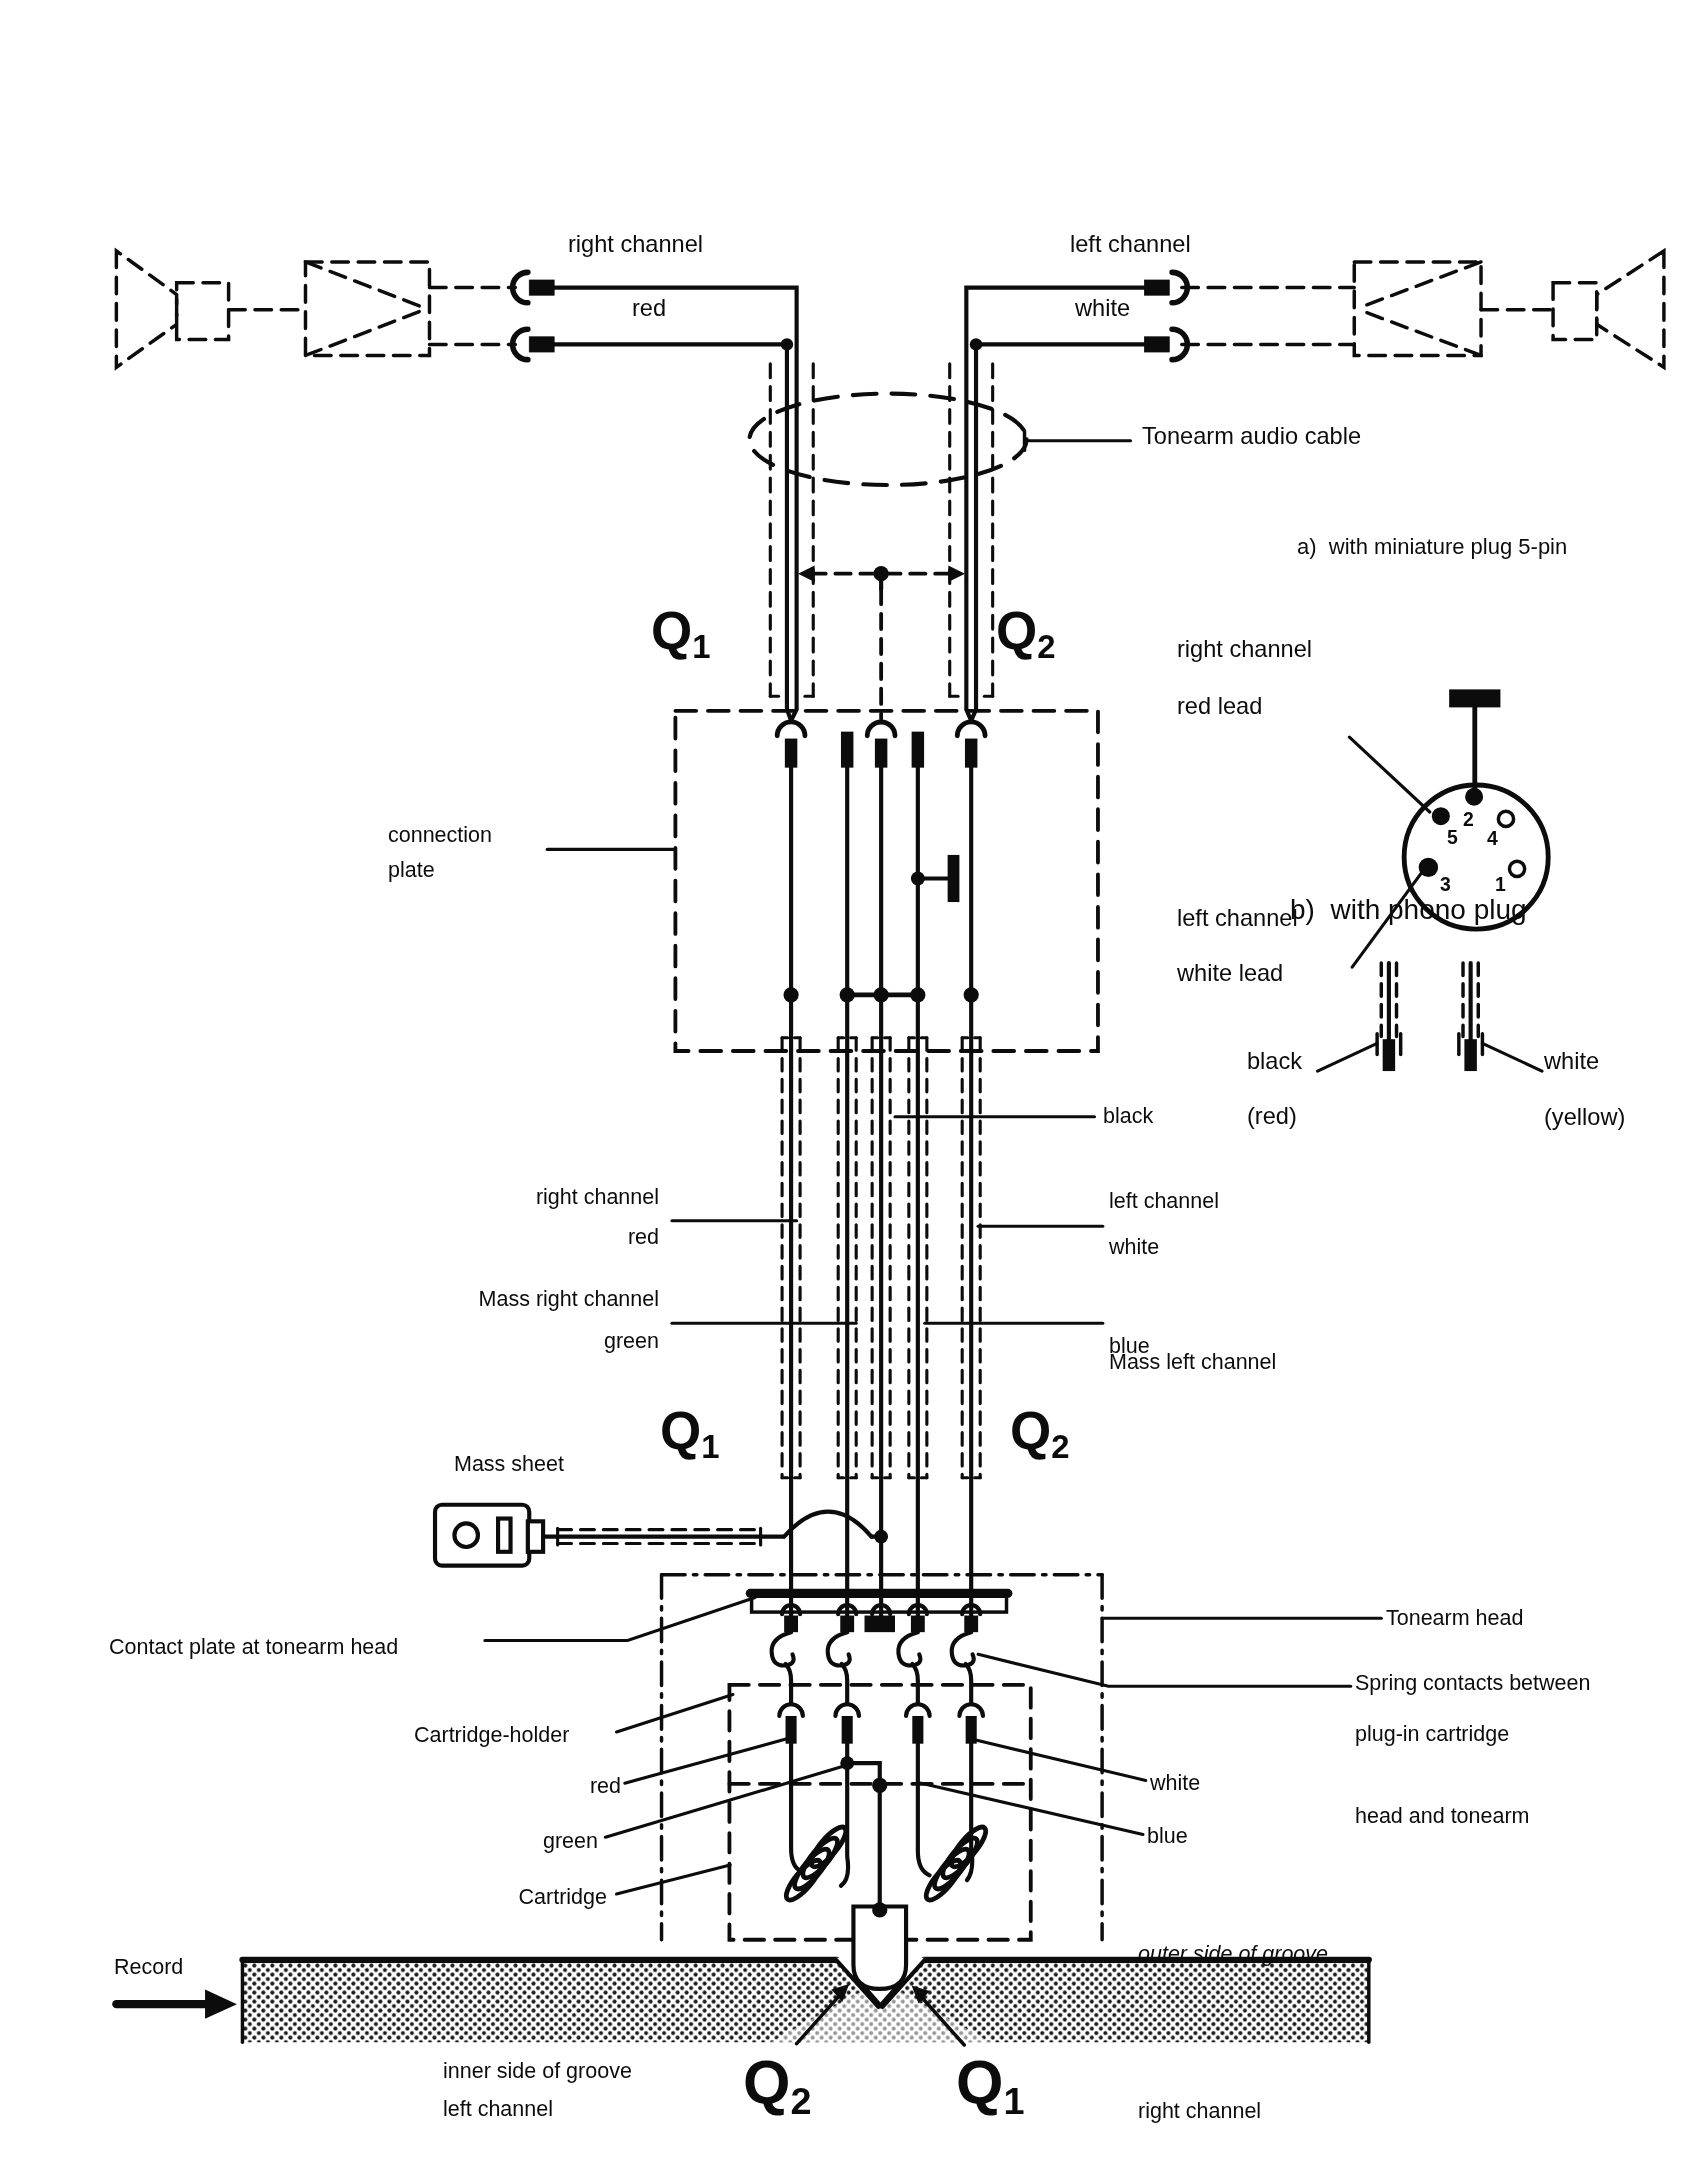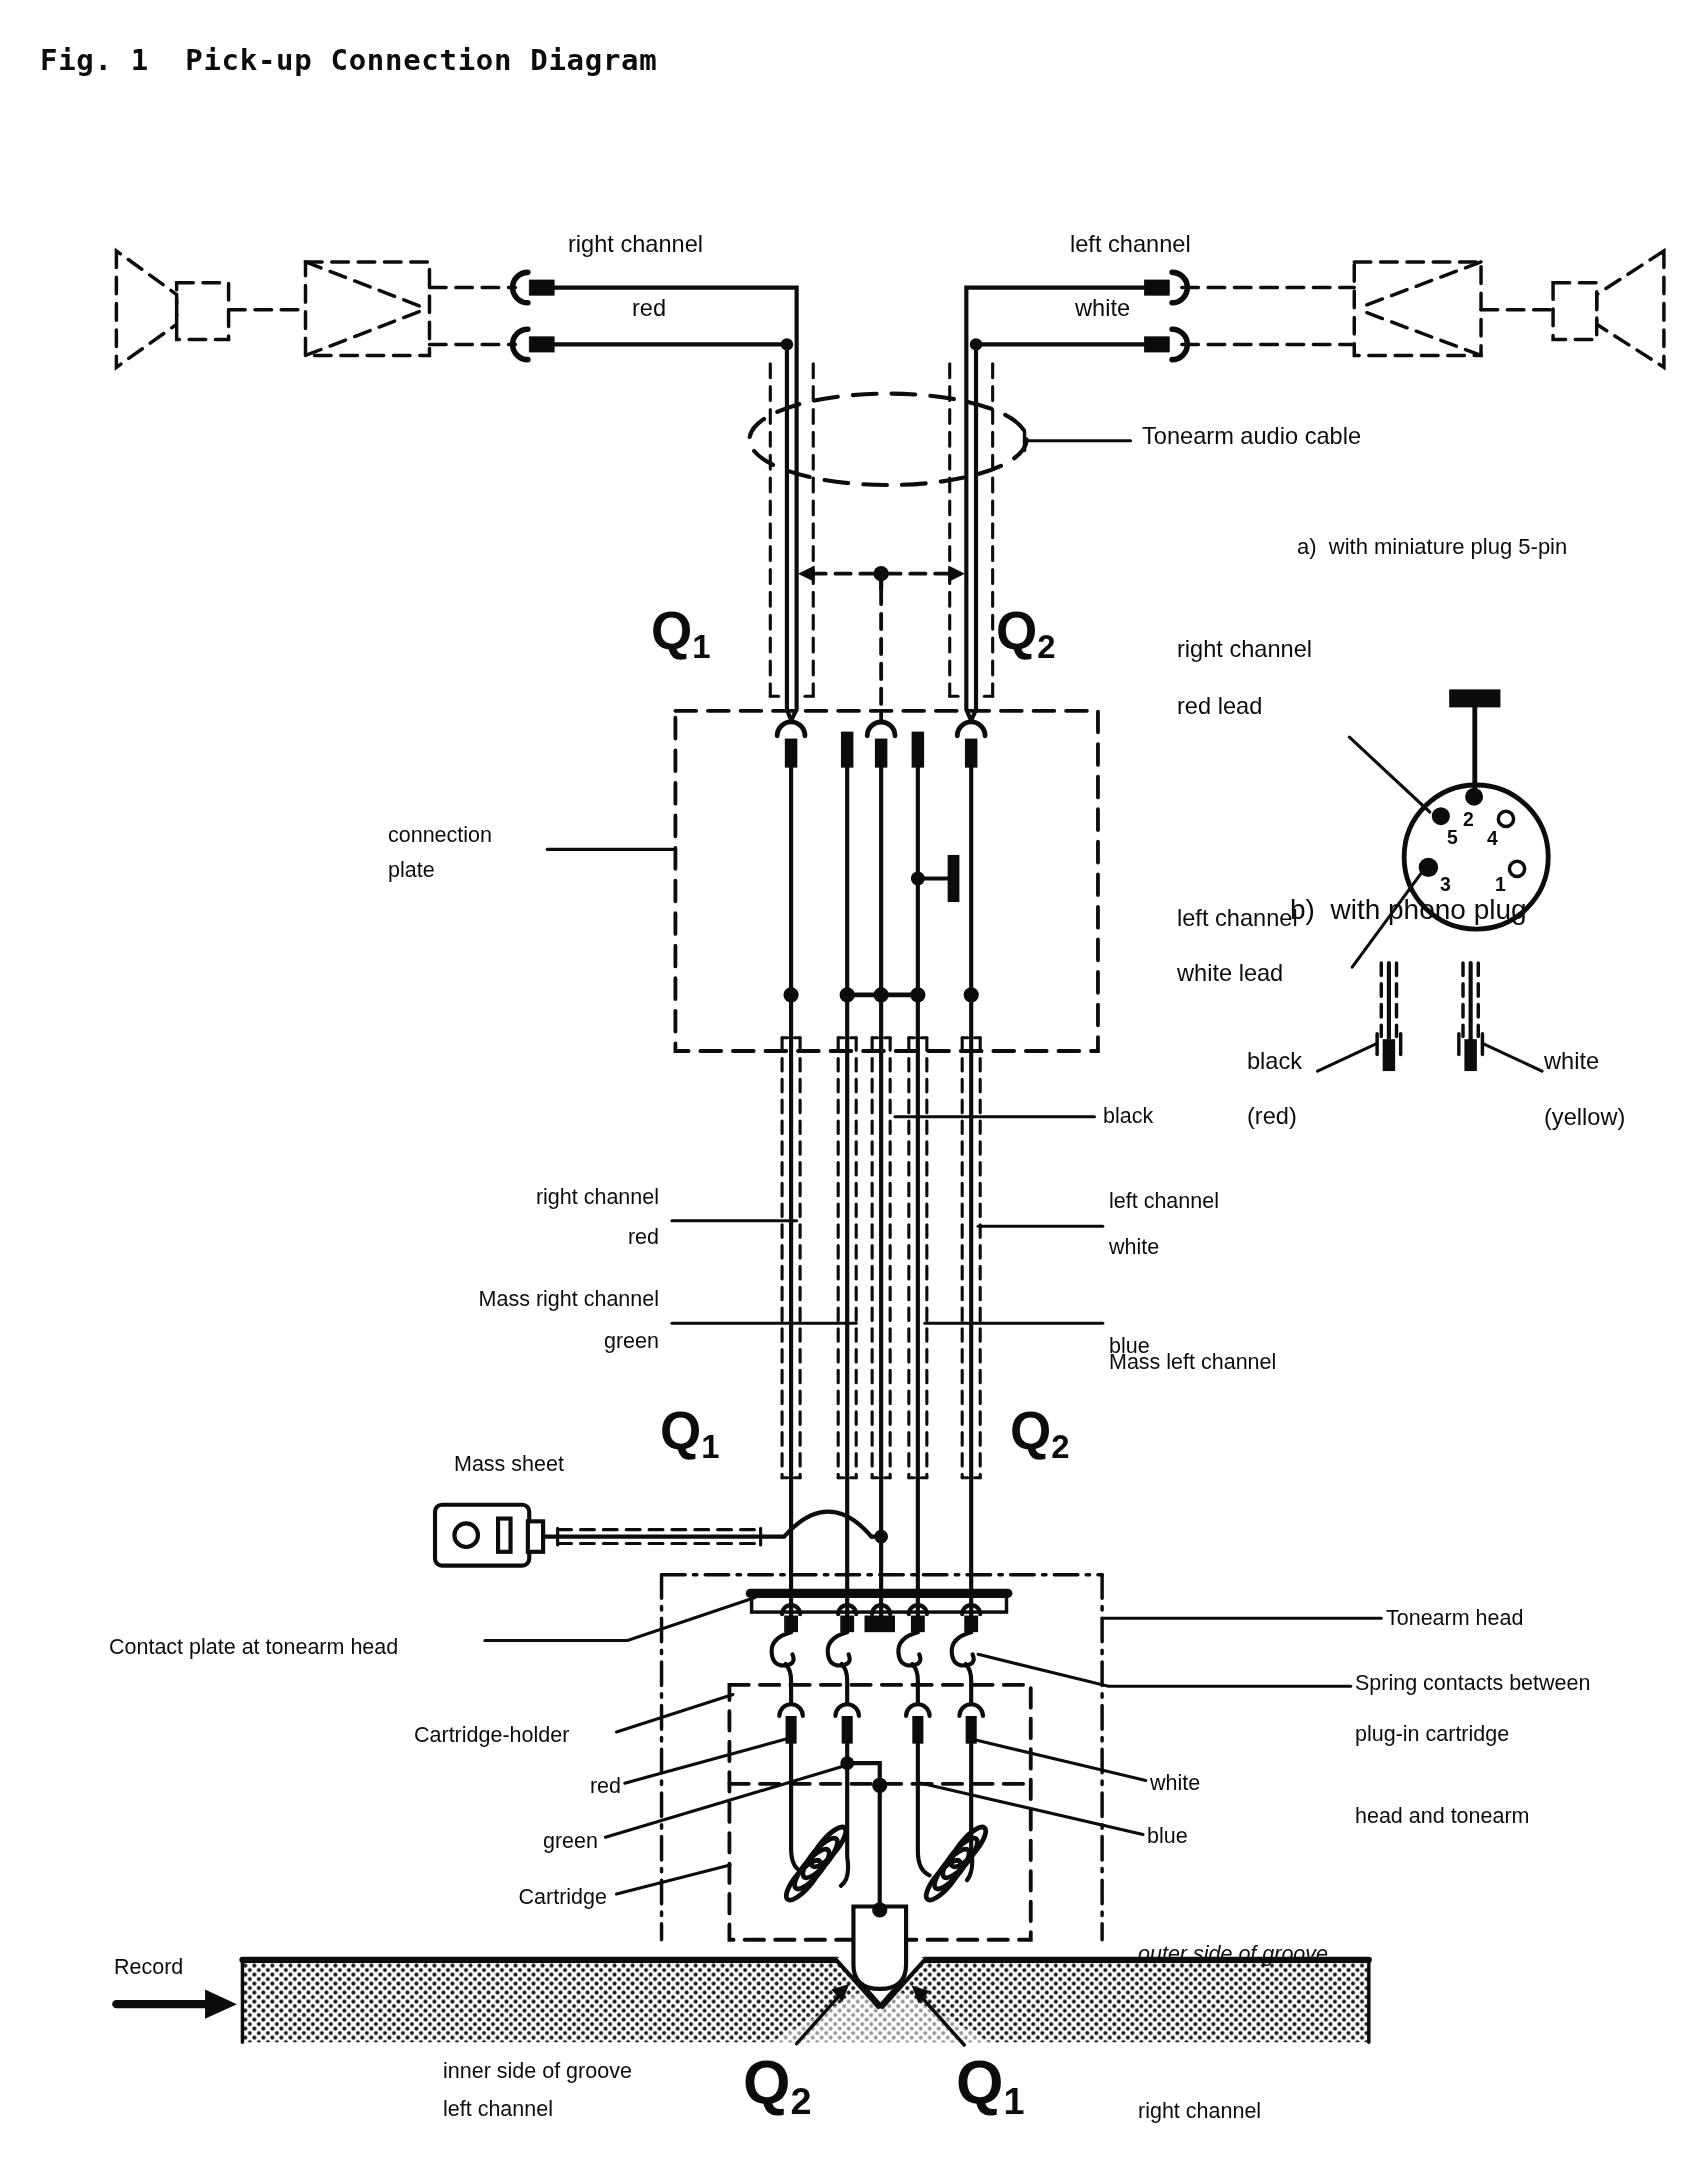--- a/index.html
+++ b/index.html
@@ -337,21 +337,20 @@
       <line x1="1650" y1="2648" x2="1330" y2="2574"></line>
       <line x1="890" y1="2734" x2="1054" y2="2692"></line>
       <line x1="1948" y1="1064" x2="2064" y2="1172"></line>
       <line x1="1952" y1="1396" x2="2052" y2="1260"></line>
       <line x1="1902" y1="1546" x2="1988" y2="1506"></line>
       <line x1="2226" y1="1546" x2="2140" y2="1506"></line>
     </g>
   </g>
 </svg>
 
-<div class="lbl mono" style="left:40px; top:44px;">Fig. 1  Pick-up Connection Diagram</div>
 
 <div class="lbl lg" style="left:568px; top:231px;">right channel</div>
 <div class="lbl lg" style="left:632px; top:295px;">red</div>
 <div class="lbl lg" style="left:1070px; top:231px;">left channel</div>
 <div class="lbl lg" style="left:1075px; top:295px;">white</div>
 <div class="lbl lg b" style="left:1142px; top:423px;">Tonearm audio cable</div>
 
 <div class="lbl lg b" style="left:1297px; top:534px; font-size:22px;">a)  with miniature plug 5-pin</div>
 <div class="lbl lg" style="left:1177px; top:636px;">right channel</div>
 <div class="lbl lg" style="left:1177px; top:693px;">red lead</div>

